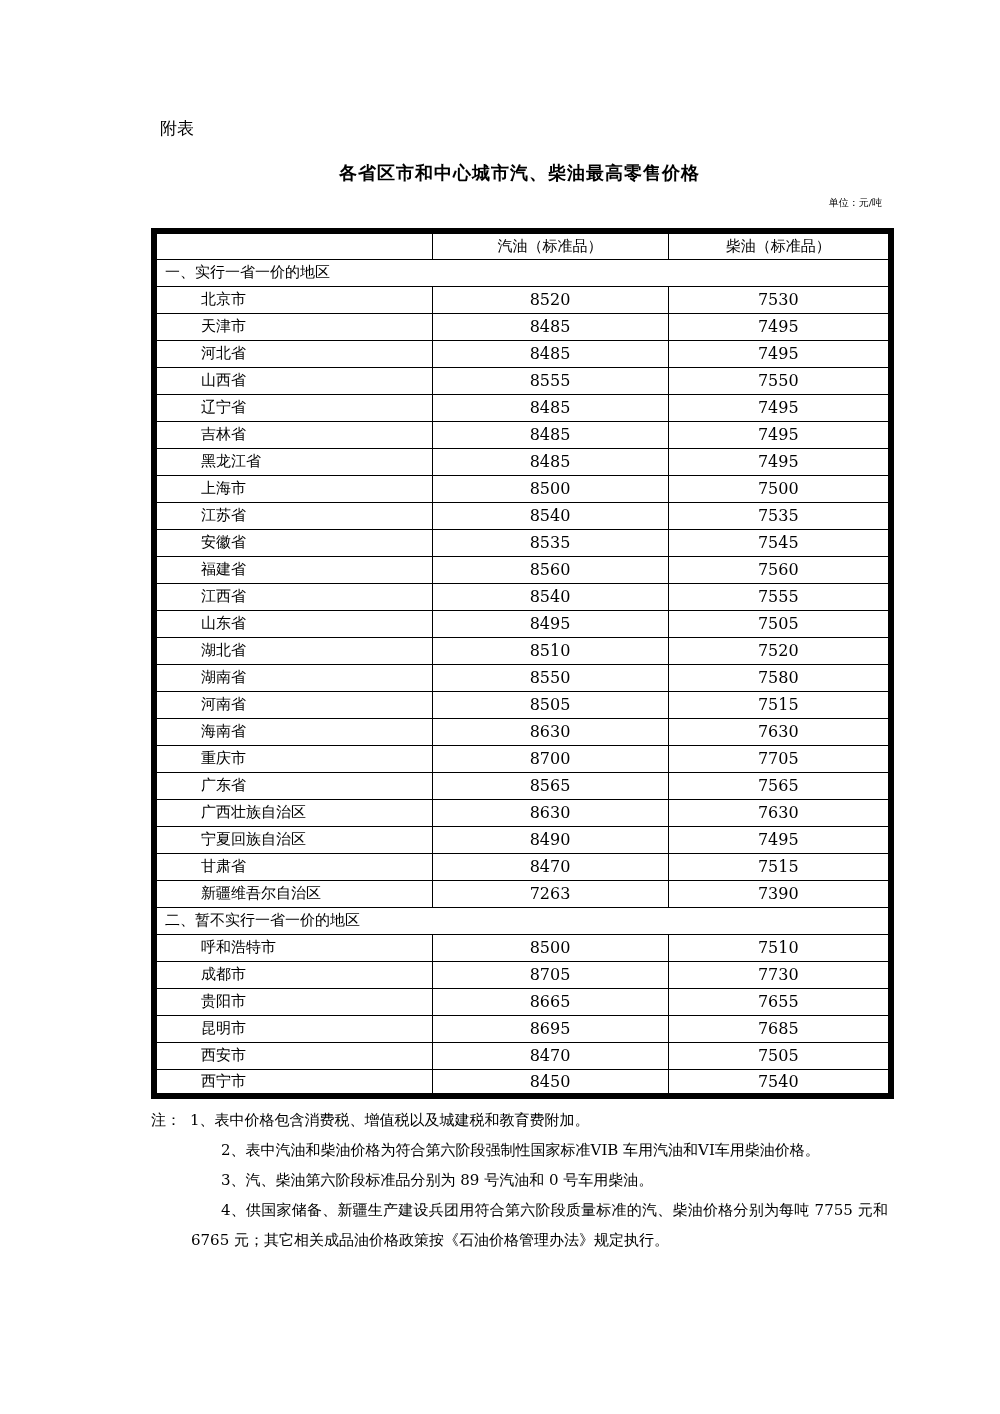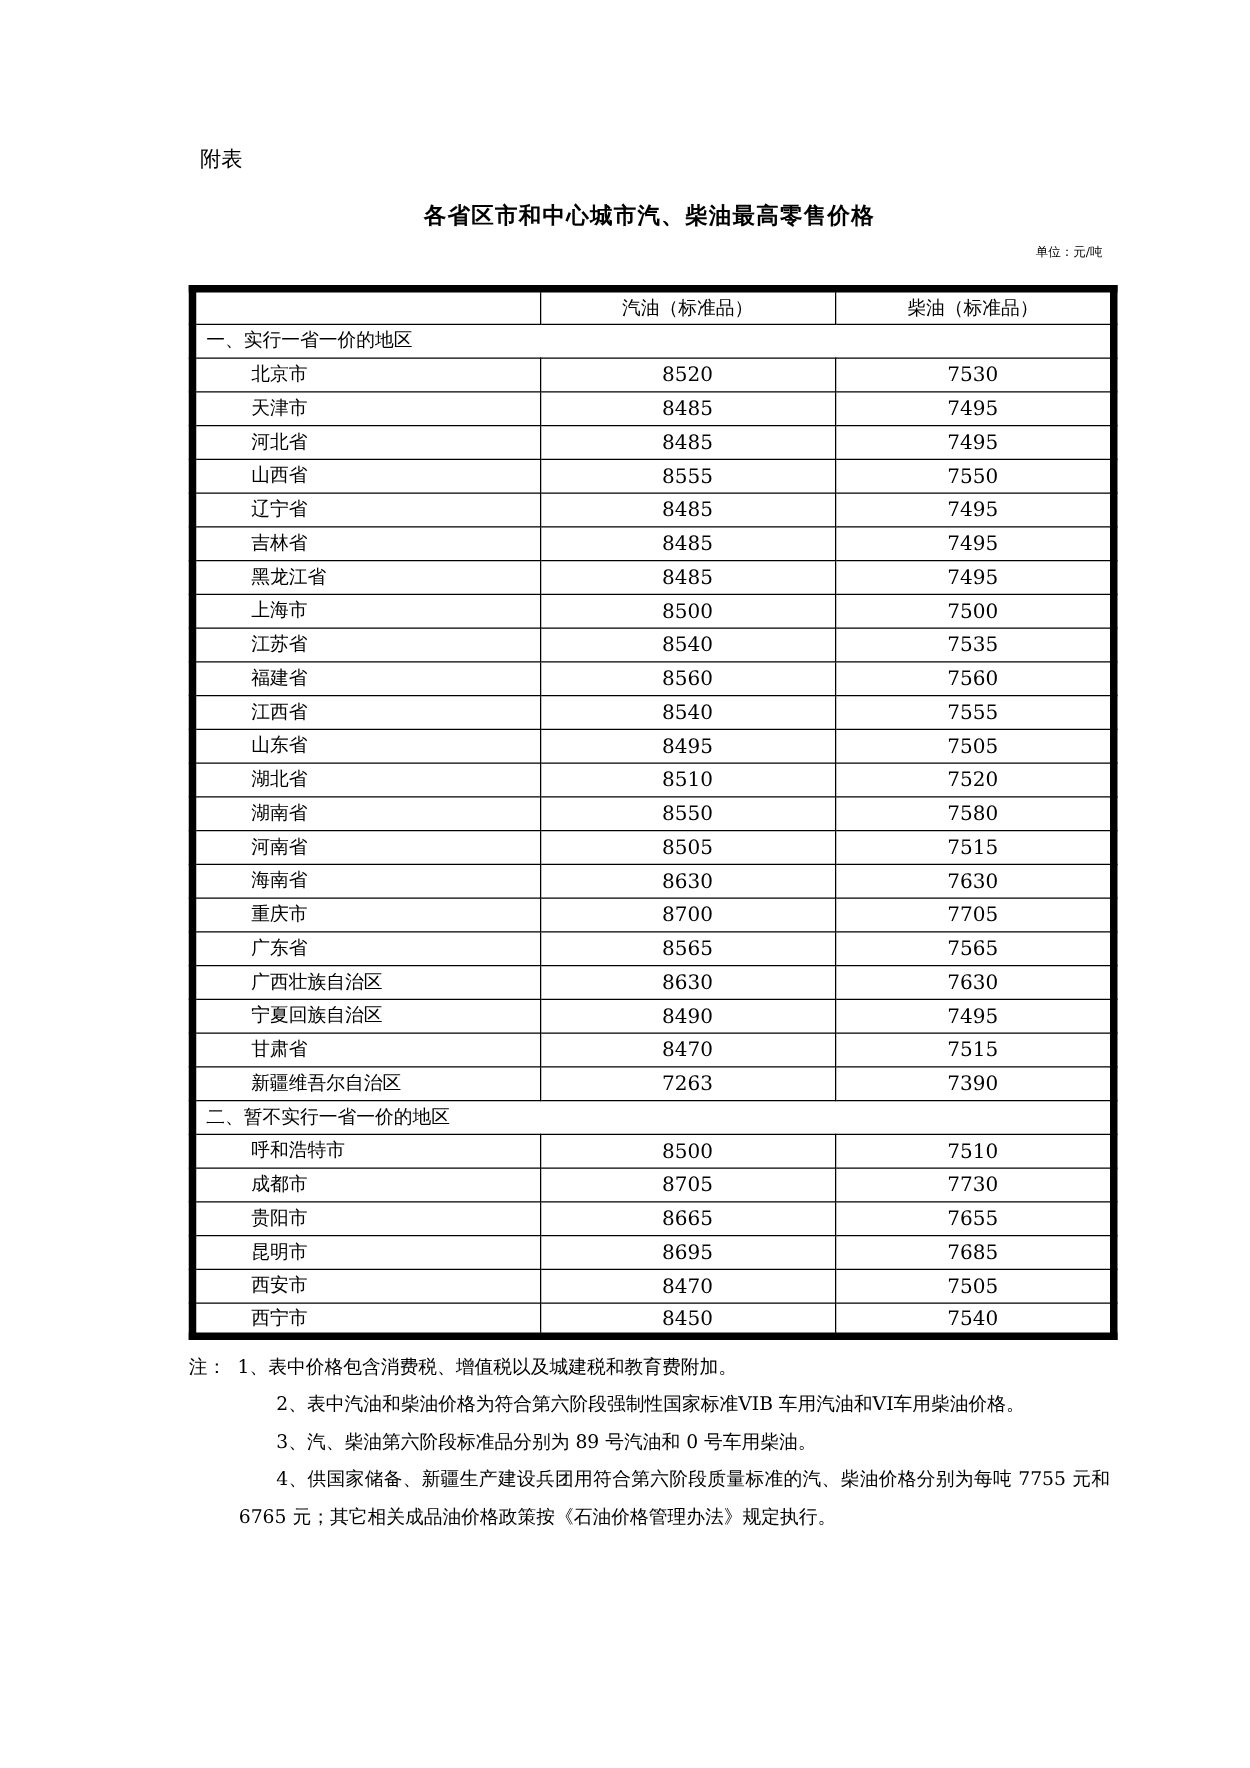--- a/index.html
+++ b/index.html
@@ -157,20 +157,25 @@
             <td class="cell-region">上海市</td>
             <td class="cell-price">8500</td>
             <td class="cell-price">7500</td>
           </tr>
           <tr>
             <td class="cell-region">江苏省</td>
             <td class="cell-price">8540</td>
             <td class="cell-price">7535</td>
           </tr>
           <tr>
+            <td class="cell-region">安徽省</td>
+            <td class="cell-price">8535</td>
+            <td class="cell-price">7545</td>
+          </tr>
+          <tr>
             <td class="cell-region">福建省</td>
             <td class="cell-price">8560</td>
             <td class="cell-price">7560</td>
           </tr>
           <tr>
             <td class="cell-region">江西省</td>
             <td class="cell-price">8540</td>
             <td class="cell-price">7555</td>
           </tr>
           <tr>

